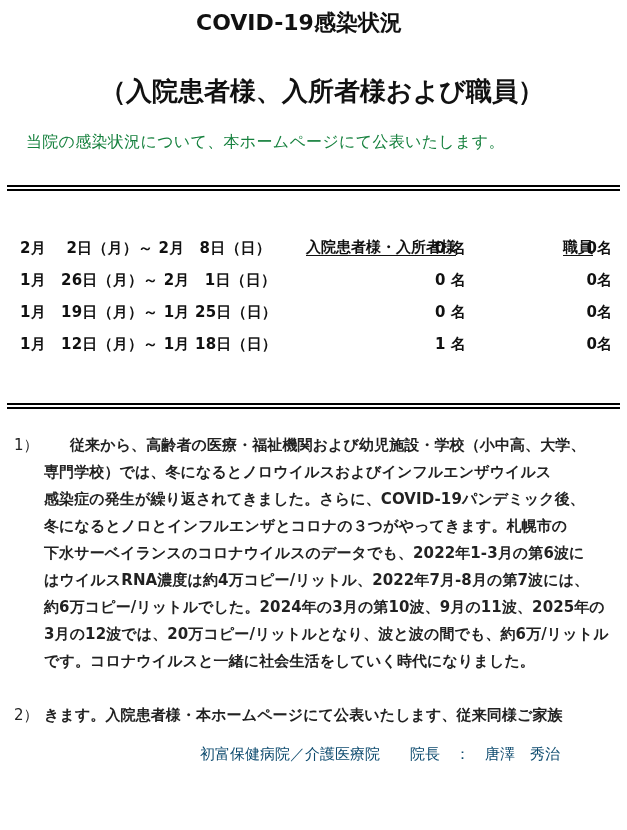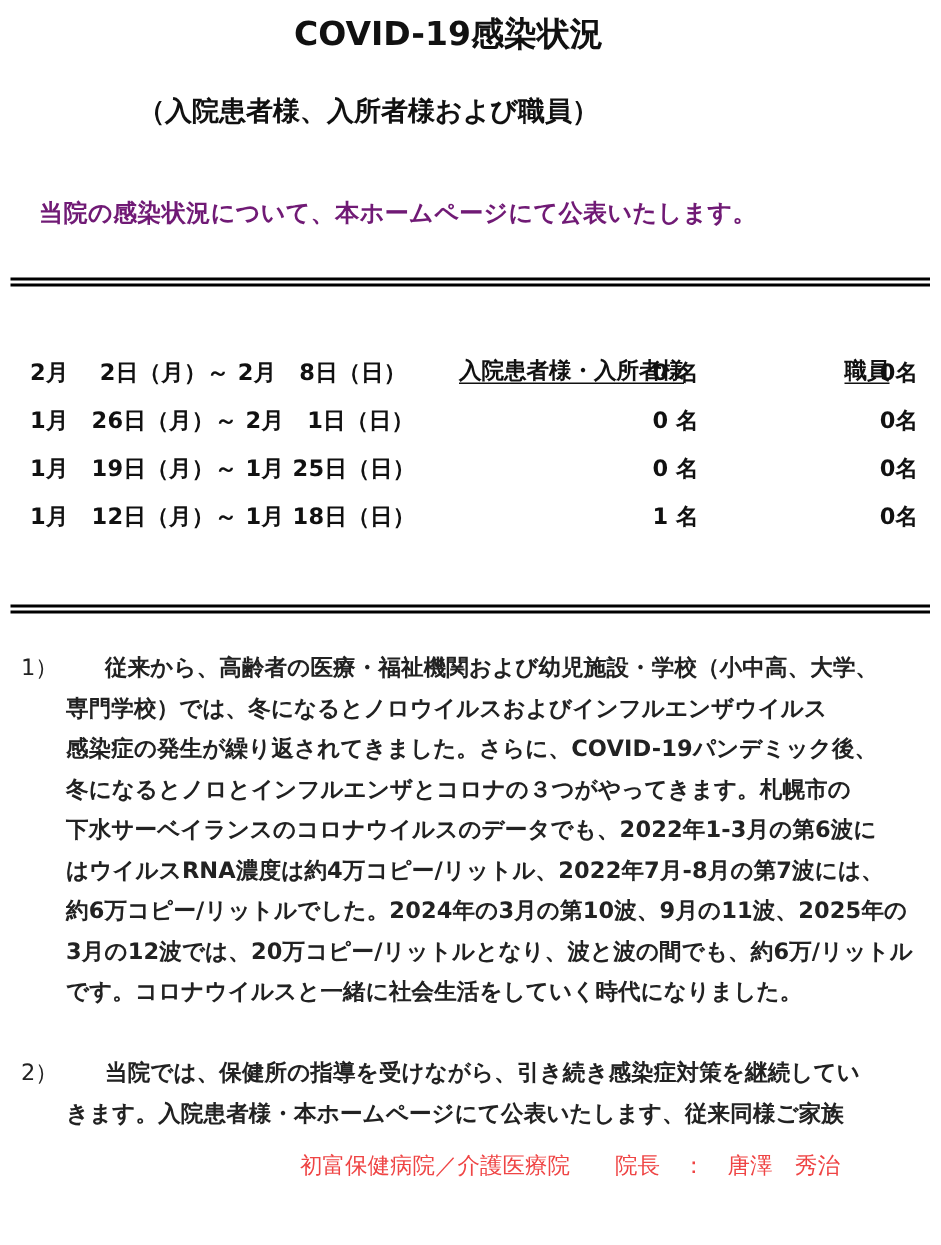--- a/index.html
+++ b/index.html
@@ -6,27 +6,26 @@
     body {
       width: 627px; height: 830px; position: relative; overflow: hidden;
       color: #111111;
       font-family: "DejaVu Sans", "Liberation Sans", sans-serif;
     }
     .title1 {
       position: absolute; left: 0; top: 8px; width: 598px;
       text-align: center; font-size: 22px; font-weight: bold; letter-spacing: 0px;
     }
     .title2 {
-      position: absolute; left: 92px; top: 62px; width: 460px;
-      text-align: left; font-size: 18px; font-weight: bold; letter-spacing: 0px;
+      position: absolute; left: 92px; top: 74px; width: 460px;
+      text-align: center; font-size: 26px; font-weight: bold; letter-spacing: 0px;
     }
     .intro {
-      position: absolute; left: 26px; top: 132px; font-size: 16px; color: #701a75;
+      position: absolute; left: 26px; top: 132px; font-size: 16px; color: #15803d;
       letter-spacing: 0.3px;
-      font-weight: bold;
     }
     .dbl {
       position: absolute; left: 7px; width: 613px; height: 2px;
       border-top: 2px solid #000; border-bottom: 2px solid #000;
       box-sizing: content-box;
     }
     .dbl.top { top: 185px; }
     .dbl.bot { top: 403px; }
     .thead {
       position: absolute; top: 226px; font-size: 15px; font-weight: bold;
@@ -42,21 +41,21 @@
     .row .staff { position: absolute; right: 15px; }
     .notes {
       position: absolute; left: 14px; top: 432px; width: 600px; font-size: 15px;
       color: #222; line-height: 27px;
     }
     .note { position: relative; margin-bottom: 27px; }
     .note .num { position: absolute; left: 0; top: 0; }
     .note .line { display: block; padding-left: 30px; white-space: nowrap; letter-spacing: 0.1px; font-weight: bold; }
     .note .line.first { padding-left: 56px; }
     .sign {
-      position: absolute; left: 200px; top: 768px; font-size: 15px; color: #ef4444; white-space: pre;
+      position: absolute; left: 200px; top: 745px; font-size: 15px; color: #0c4a6e; white-space: pre;
     }
   </style>
 </head>
 <body>
 
 <div class="title1">COVID-19感染状況</div>
 <div class="title2">（入院患者様、入所者様および職員）</div>
 <div class="intro">当院の感染状況について、本ホームページにて公表いたします。</div>
 
 <div class="dbl top"></div>
@@ -97,18 +96,17 @@
     <span class="line">感染症の発生が繰り返されてきました。さらに、COVID-19パンデミック後、</span>
     <span class="line">冬になるとノロとインフルエンザとコロナの３つがやってきます。札幌市の</span>
     <span class="line">下水サーベイランスのコロナウイルスのデータでも、2022年1-3月の第6波に</span>
     <span class="line">はウイルスRNA濃度は約4万コピー/リットル、2022年7月-8月の第7波には、</span>
     <span class="line">約6万コピー/リットルでした。2024年の3月の第10波、9月の11波、2025年の</span>
     <span class="line">3月の12波では、20万コピー/リットルとなり、波と波の間でも、約6万/リットル</span>
     <span class="line">です。コロナウイルスと一緒に社会生活をしていく時代になりました。</span>
   </div>
   <div class="note">
     <span class="num">2）</span>
-    <span class="line first">当院では、保健所の指導を受けながら、引き続き感染症対策を継続してい</span>
     <span class="line">きます。入院患者様・本ホームページにて公表いたします、従来同様ご家族</span>
   </div>
 </div>
 
 <div class="sign">初富保健病院／介護医療院　　院長　：　唐澤　秀治</div>
 
 </body></html>

